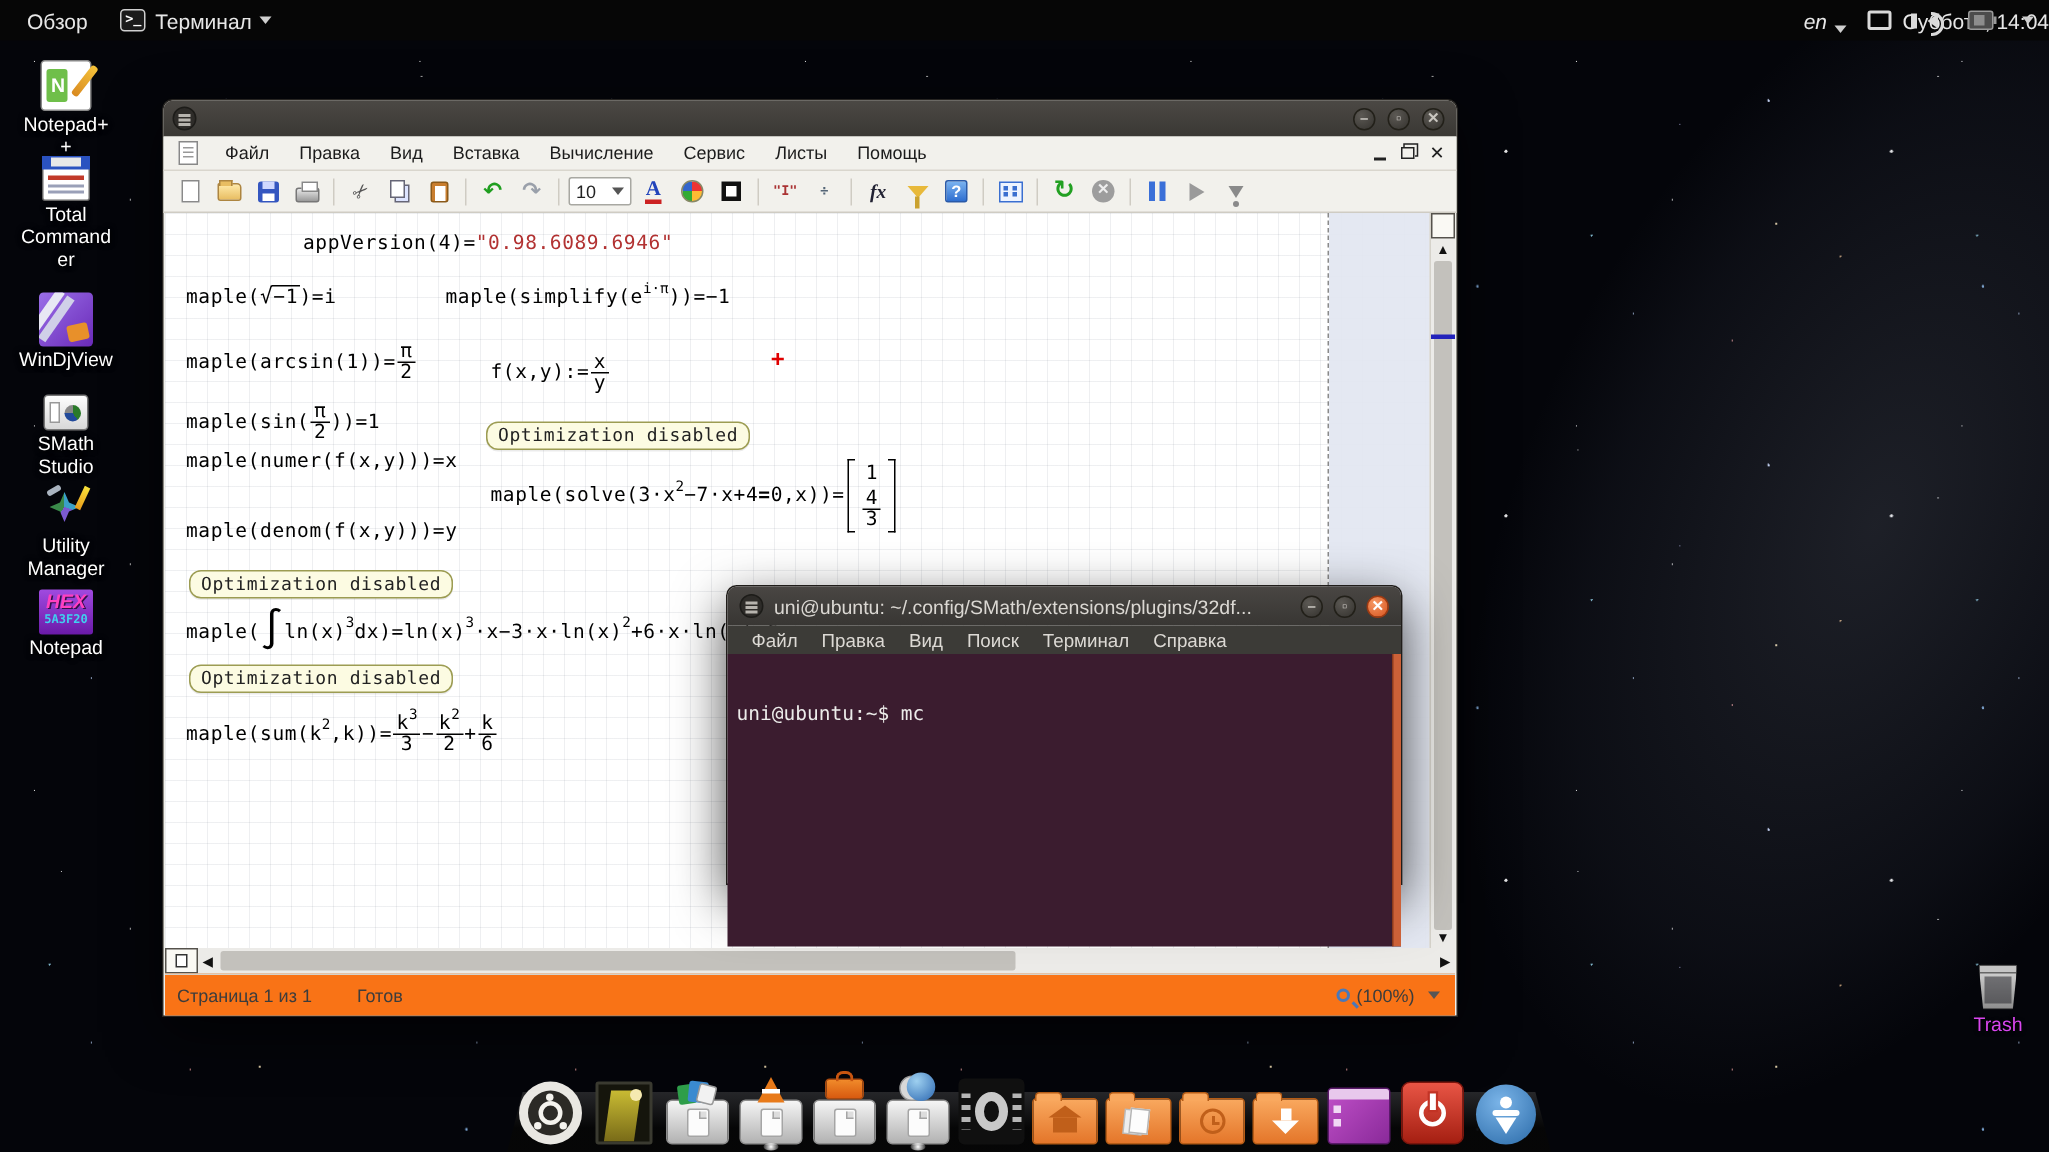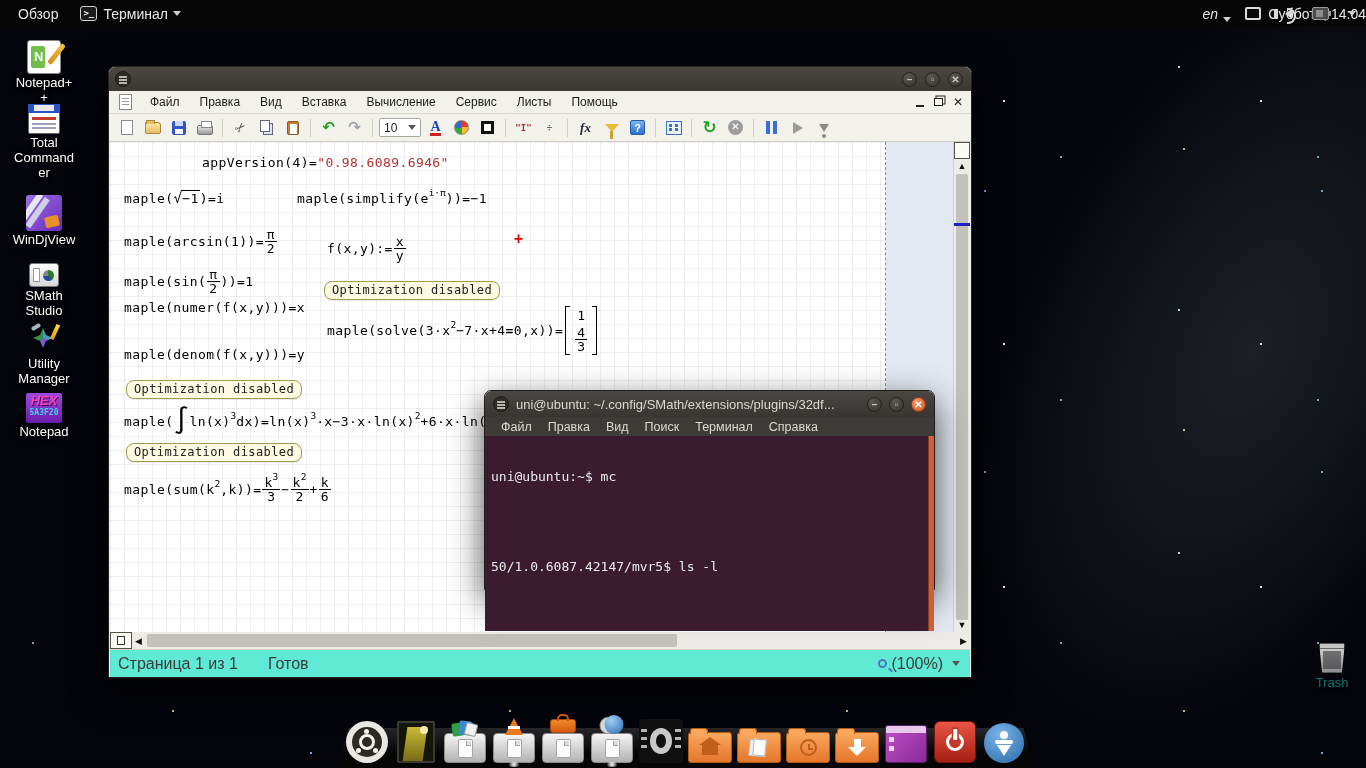--- a/index.html
+++ b/index.html
@@ -131,21 +131,21 @@
   #vscroll .mark { position:absolute; top:81px; left:0; right:0; height:3px; background:#2222bb; }
   #vscroll .down { position:absolute; bottom:2px; left:0; right:0; text-align:center; font-size:9px; color:#111; }
   
   #hscroll { position:absolute; left:1px; right:1px; top:565px; height:17px; background:#ecebe8; display:flex; align-items:center; }
   #hscroll .pagebox { width:22px; height:17px; background:#faf9f4; border:1px solid #55524c; display:flex; align-items:center; justify-content:center; }
   #hscroll .pagebox i { width:8px; height:9px; border:1px solid #333; background:#fff; }
   #hscroll .arr { width:13px; text-align:center; font-size:9px; color:#111; }
   #hscroll .track { flex:1; height:17px; position:relative; }
   #hscroll .thumb { position:absolute; left:2px; top:2px; height:13px; width:530px; background:#c3c1bc; border-radius:2px; }
   
-  #smstatus { position:absolute; left:1px; right:1px; top:582px; height:28px; background:#5eead4; border-top:1px solid #d5d2ca; display:flex; align-items:center; font-size:16px; color:#3c3c3c; }
+  #smstatus { position:absolute; left:1px; right:1px; top:582px; height:28px; background:#f97316; border-top:1px solid #d5d2ca; display:flex; align-items:center; font-size:12px; color:#3c3c3c; }
   #smstatus .pg { margin-left:8px; }
   #smstatus .rd { margin-left:30px; }
   #smstatus .zoomctl { position:absolute; right:10px; display:flex; align-items:center; gap:4px; }
   .mag { width:9px; height:9px; border:2px solid #4a78b8; border-radius:50%; position:relative; }
   .mag::after { content:""; position:absolute; left:8px; top:8px; width:5px; height:2px; background:#4a78b8; transform:rotate(45deg); }
   #smstatus .caret { border-top-color:#555; }
   
   .math { position:absolute; display:flex; align-items:center; font-family:"DejaVu Sans Mono",monospace; font-size:13px; color:#000; letter-spacing:.4px; white-space:pre; }
   .sup { font-size:9.5px; transform:translateY(-6px); display:inline-block; letter-spacing:0; }
   .frac { display:inline-flex; flex-direction:column; align-items:center; line-height:13px; margin:0 1px; vertical-align:middle; }
@@ -186,21 +186,21 @@
   .tray .page::before { content:""; position:absolute; right:1px; top:1px; width:4px; height:4px; background:#ddd; border-left:1px solid #a5a5a5; border-bottom:1px solid #a5a5a5; }
   .topper { position:absolute; left:50%; transform:translateX(-50%); }
   .folder { width:44px; height:31px; background:linear-gradient(#f9a85e,#e4762a); border:1px solid #b55c16; border-radius:3px; position:relative; display:flex; align-items:center; justify-content:center; }
   .folder::before { content:""; position:absolute; top:-5px; left:1px; width:16px; height:5px; background:#f9a85e; border:1px solid #b55c16; border-bottom:none; border-radius:3px 3px 0 0; }
   .ubucircle { width:42px; height:42px; border-radius:50%; background:rgba(245,243,238,.95); display:flex; align-items:center; justify-content:center; }
   .ubuinner { width:30px; height:30px; border-radius:50%; background:#2c2a26; position:relative; display:flex; align-items:center; justify-content:center; }
   .uburing { width:16px; height:16px; border:3px solid #f5f3ee; border-radius:50%; }
   .ubudot { position:absolute; width:5px; height:5px; border-radius:50%; background:#f5f3ee; }
   
   #trash { position:absolute; left:1300px; top:643px; width:64px; text-align:center; z-index:5; }
-  #trash .dlabel { color:#0f766e; font-size:13px; text-shadow:0 1px 3px #000; margin-top:2px; }
+  #trash .dlabel { color:#d946ef; font-size:13px; text-shadow:0 1px 3px #000; margin-top:2px; }
   .trashcup { width:26px; height:30px; margin:0 auto; background:linear-gradient(#d9d9d9,#8f8f8f); border:1px solid #555; border-radius:2px 2px 4px 4px; position:relative; clip-path:polygon(0 0,100% 0,88% 100%,12% 100%); }
   .trashcup::before { content:""; position:absolute; left:0; right:0; top:0; height:4px; background:#c5c5c5; border-bottom:1px solid #666; }
   .trashcup::after { content:""; position:absolute; left:3px; right:3px; top:7px; bottom:3px; background:rgba(40,40,45,.55); }
 </style>
 </head>
 <body>
 
 <div id="starfield"></div>
 <div id="starfield2"></div>
 <div id="milkyway"></div>
@@ -499,21 +499,20 @@
     <span class="mitem">Файл</span>
     <span class="mitem">Правка</span>
     <span class="mitem">Вид</span>
     <span class="mitem">Поиск</span>
     <span class="mitem">Терминал</span>
     <span class="mitem">Справка</span>
   </div>
   <div id="termbody">
     <div><span>uni@ubuntu:~$ mc</span></div>
     <div><span></span>&nbsp;</div>
-    <div><span>50/1.0.6087.42147/mvr5$ ls -l</span></div>
     
     
     
     
     
     
     <div id="termscroll"></div>
   </div>
 </div>
 

